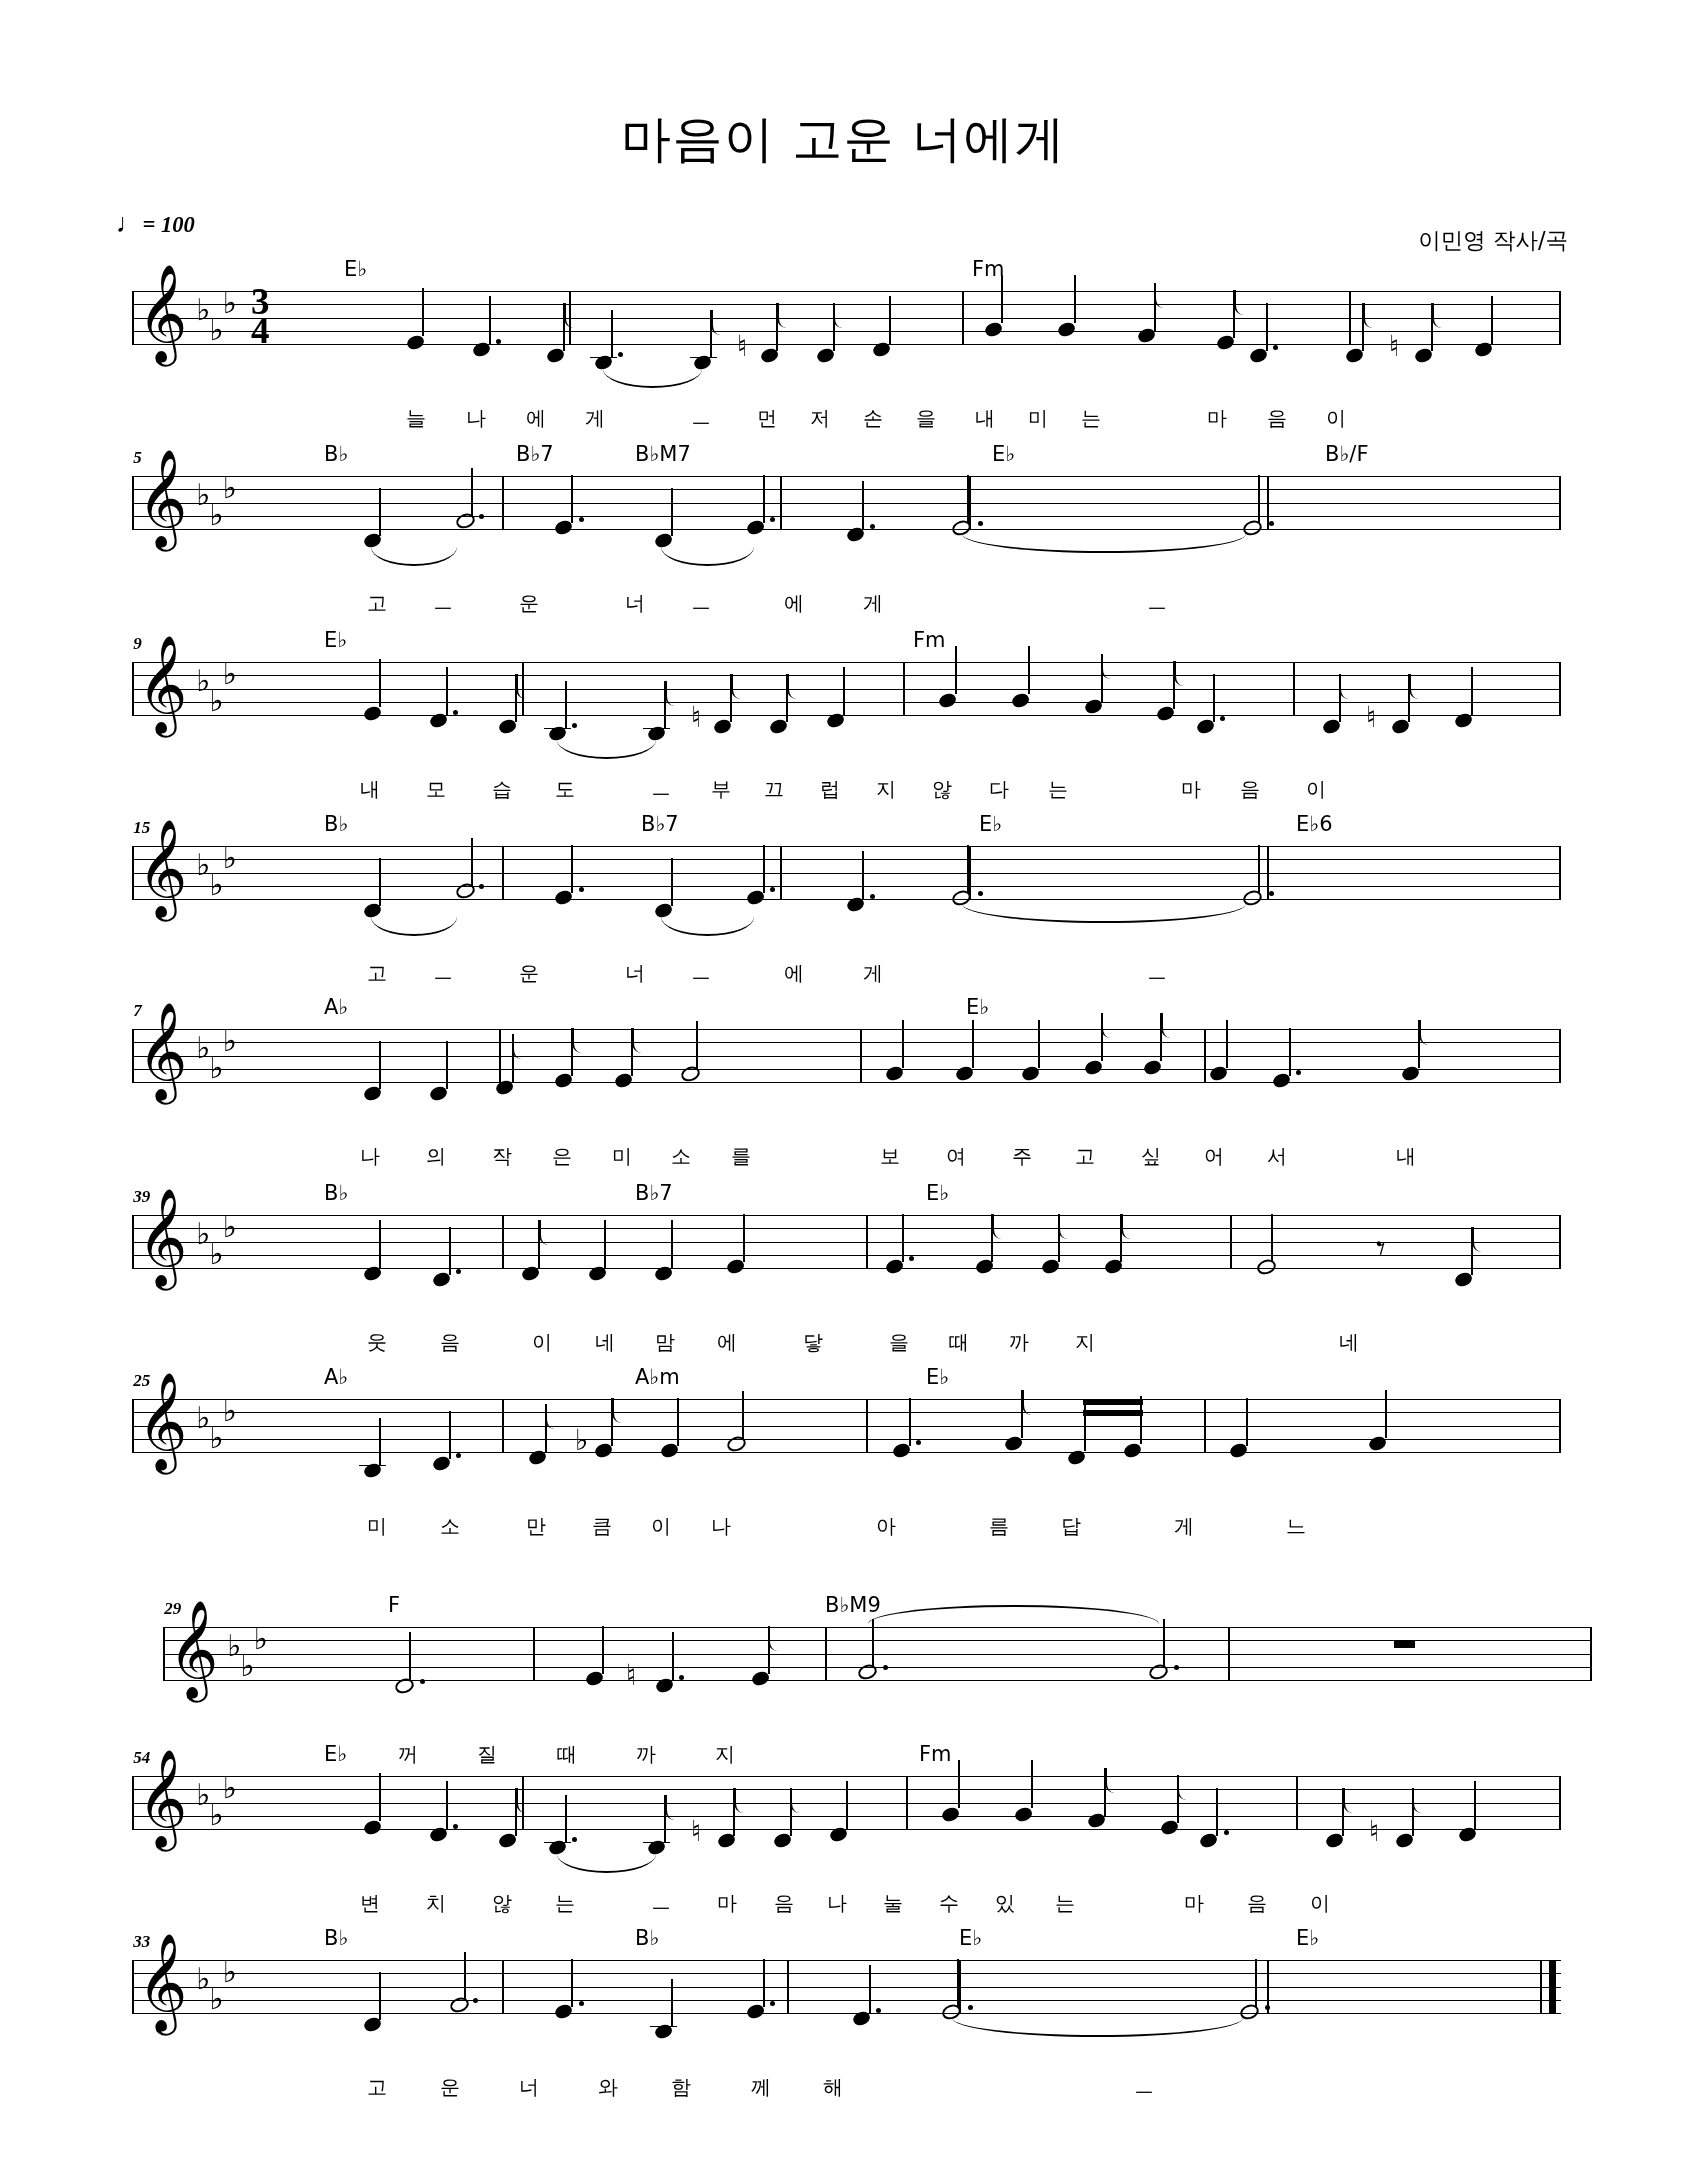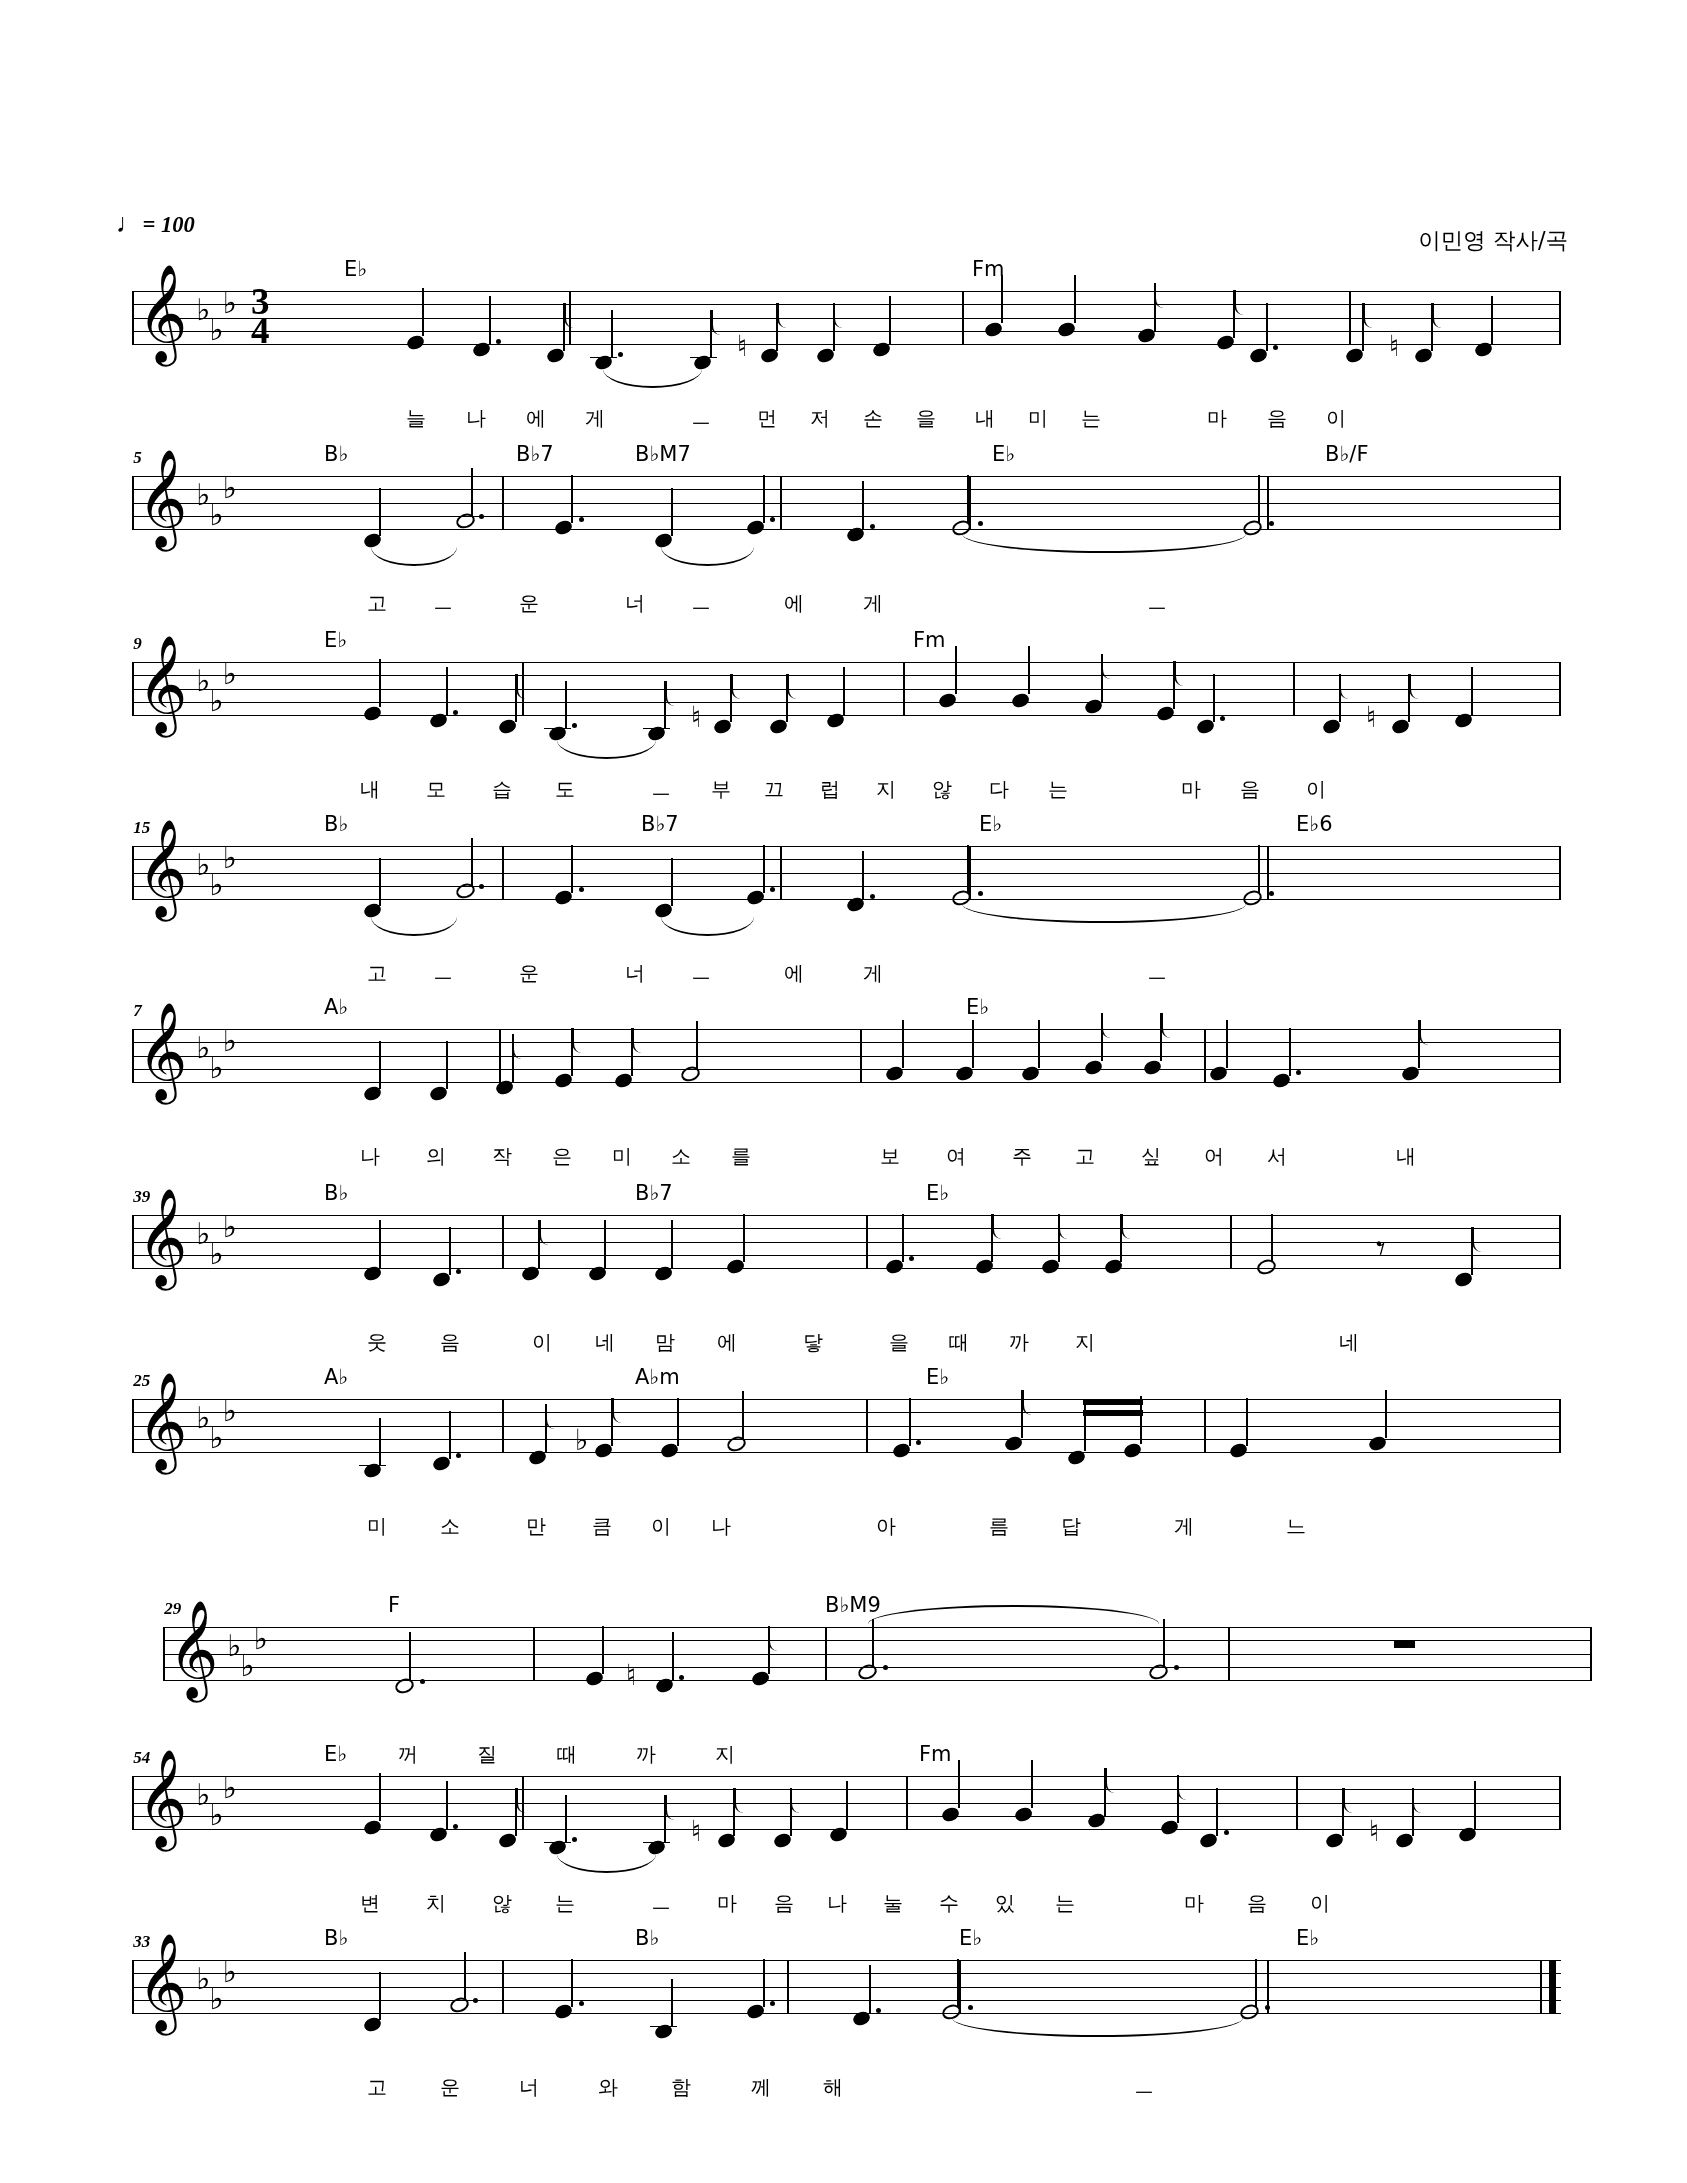--- a/index.html
+++ b/index.html
@@ -243,20 +243,21 @@
     font-family: "DejaVu Sans", sans-serif;
     transform: translateX(-50%);
     white-space: nowrap;
   }
 </style>
 </head>
 <body>
 
 <div class="sheet">
 
+  <div class="title">마음이 고운 너에게</div>
 
   <div class="tempo">
     <span class="tempo-glyph">♩</span><span>= 100</span>
   </div>
 
   <div class="composer">이민영 작사/곡</div>
 
   <div class="system" style="top: 291px;">
     <div class="staff">
       <div class="line l0"></div>

